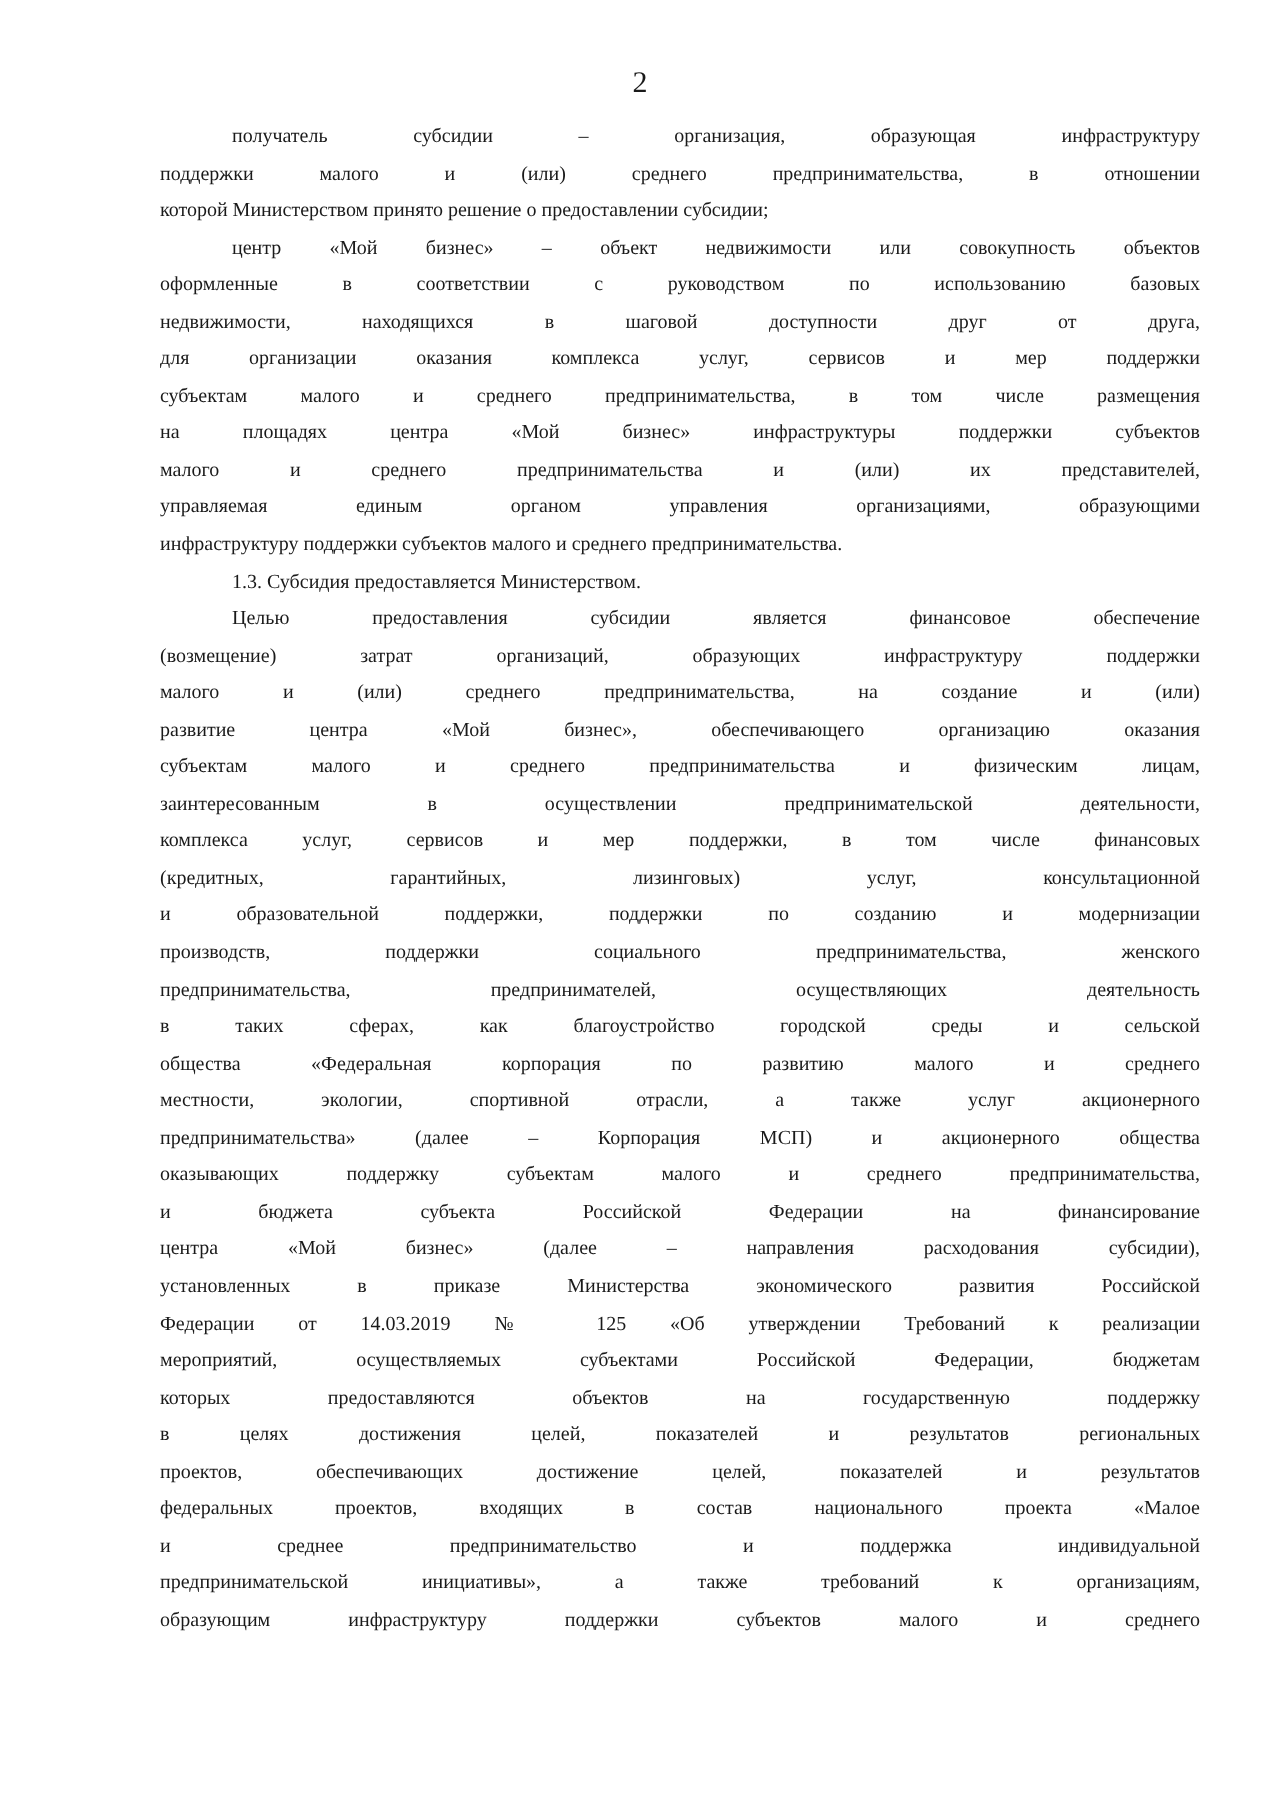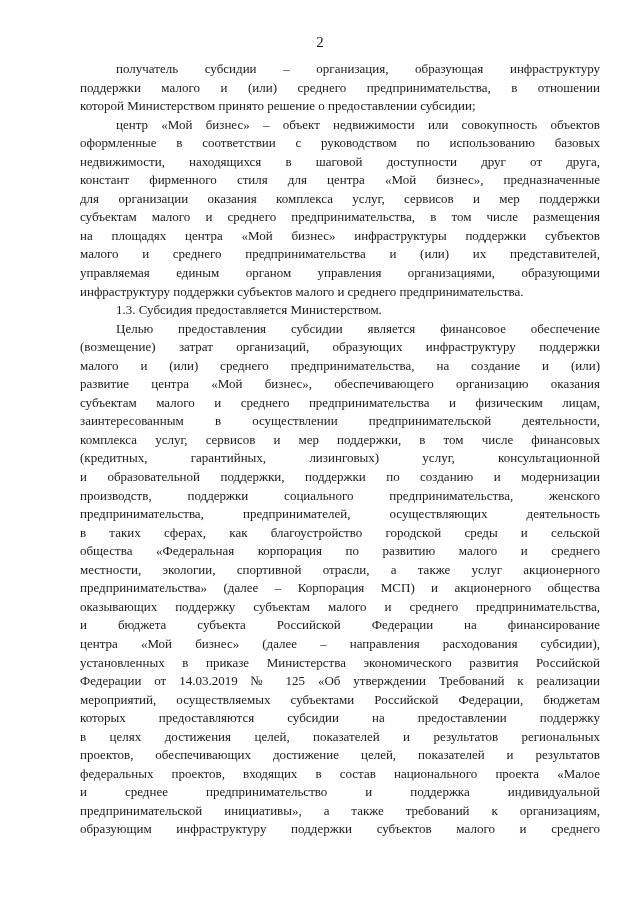--- a/index.html
+++ b/index.html
@@ -1,37 +1,36 @@
 <!DOCTYPE html>
 <html><head>
 <meta charset="utf-8">
 <style>
   html, body { margin: 0; padding: 0; background: #ffffff; }
   body { width: 640px; height: 905px; position: relative; overflow: hidden;
          font-family: "Liberation Serif", "DejaVu Serif", serif; color: #1a1a1a; }
   .page-number { position: absolute; top: 34px; left: 0; width: 640px; text-align: center;
                  font-size: 15px; }
   .body-text { position: absolute; top: 60px; left: 80px; width: 520px; }
-  .line { display: block; height: 18.55px; line-height: 18.55px; font-size: 13px;
+  .line { display: block; height: 18.55px; line-height: 18.55px; font-size: 10px;
           white-space: nowrap; text-align: justify; text-align-last: justify; overflow: hidden; }
   .line.indent { padding-left: 36px; }
   .line.last { text-align-last: left; }
 </style>
 </head>
 <body>
 
 <div class="page-number">2</div>
 <div class="body-text" id="body-text">
     <span class="line indent">получатель субсидии – организация, образующая инфраструктуру</span>
     <span class="line">поддержки малого и (или) среднего предпринимательства, в отношении</span>
     <span class="line last">которой Министерством принято решение о предоставлении субсидии;</span>
     <span class="line indent">центр «Мой бизнес» – объект недвижимости или совокупность объектов</span>
     <span class="line">оформленные в соответствии с руководством по использованию базовых</span>
     <span class="line">недвижимости, находящихся в шаговой доступности друг от друга,</span>
-    <span class="line">констант фирменного стиля для центра «Мой бизнес», предназначенные</span>
     <span class="line">для организации оказания комплекса услуг, сервисов и мер поддержки</span>
     <span class="line">субъектам малого и среднего предпринимательства, в том числе размещения</span>
     <span class="line">на площадях центра «Мой бизнес» инфраструктуры поддержки субъектов</span>
     <span class="line">малого и среднего предпринимательства и (или) их представителей,</span>
     <span class="line">управляемая единым органом управления организациями, образующими</span>
     <span class="line last">инфраструктуру поддержки субъектов малого и среднего предпринимательства.</span>
     <span class="line indent last">1.3. Субсидия предоставляется Министерством.</span>
     <span class="line indent">Целью предоставления субсидии является финансовое обеспечение</span>
     <span class="line">(возмещение) затрат организаций, образующих инфраструктуру поддержки</span>
     <span class="line">малого и (или) среднего предпринимательства, на создание и (или)</span>
@@ -46,20 +45,20 @@
     <span class="line">в таких сферах, как благоустройство городской среды и сельской</span>
     <span class="line">общества «Федеральная корпорация по развитию малого и среднего</span>
     <span class="line">местности, экологии, спортивной отрасли, а также услуг акционерного</span>
     <span class="line">предпринимательства» (далее – Корпорация МСП) и акционерного общества</span>
     <span class="line">оказывающих поддержку субъектам малого и среднего предпринимательства,</span>
     <span class="line">и бюджета субъекта Российской Федерации на финансирование</span>
     <span class="line">центра «Мой бизнес» (далее – направления расходования субсидии),</span>
     <span class="line">установленных в приказе Министерства экономического развития Российской</span>
     <span class="line">Федерации от 14.03.2019 № 125 «Об утверждении Требований к реализации</span>
     <span class="line">мероприятий, осуществляемых субъектами Российской Федерации, бюджетам</span>
-    <span class="line">которых предоставляются субсидии на предоставлении поддержку</span>
+    <span class="line">которых предоставляются объектов на государственную поддержку</span>
     <span class="line">в целях достижения целей, показателей и результатов региональных</span>
     <span class="line">проектов, обеспечивающих достижение целей, показателей и результатов</span>
     <span class="line">федеральных проектов, входящих в состав национального проекта «Малое</span>
     <span class="line">и среднее предпринимательство и поддержка индивидуальной</span>
     <span class="line">предпринимательской инициативы», а также требований к организациям,</span>
     <span class="line">образующим инфраструктуру поддержки субъектов малого и среднего</span>
   </div>
 
 </body></html>

